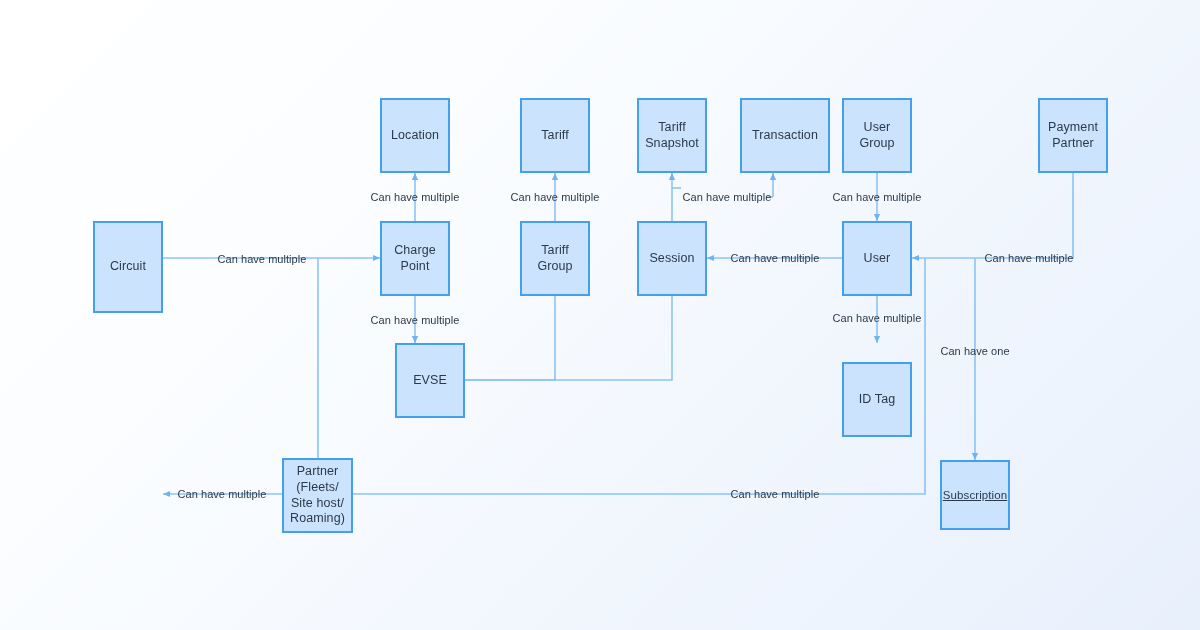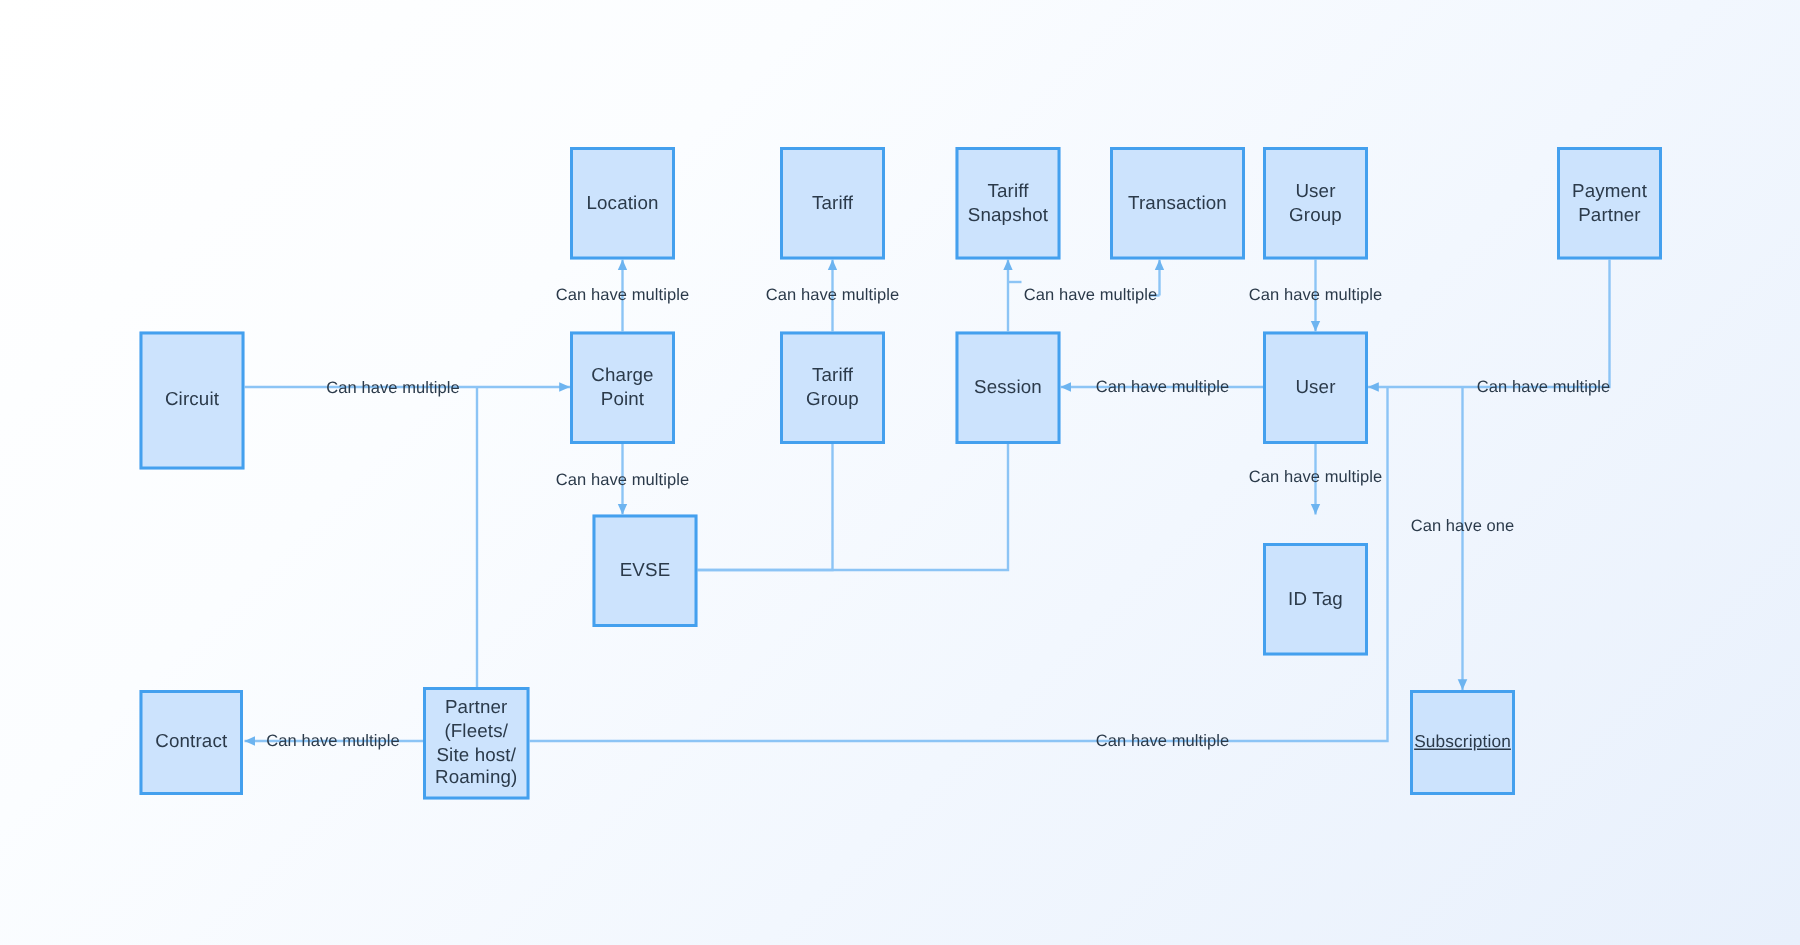--- a/index.html
+++ b/index.html
@@ -128,21 +128,20 @@
 Group</div>
 
   <div class="node" style="left:637px;top:221px;width:70px;height:75px;">Session</div>
 
   <div class="node" style="left:842px;top:221px;width:70px;height:75px;">User</div>
 
   <div class="node" style="left:380px;top:343px;width:70px;height:75px;margin-left:15px;">EVSE</div>
 
   <div class="node" style="left:842px;top:362px;width:70px;height:75px;">ID Tag</div>
 
-  <div class="node" style="left:93px;top:460px;width:69px;height:70px;">Contract</div>
 
   <div class="node" style="left:282px;top:458px;width:71px;height:75px;">Partner
 (Fleets/
 Site host/
 Roaming)</div>
 
   <div class="node" style="left:940px;top:460px;width:70px;height:70px;font-size:11.5px;text-decoration:underline;">Subscription</div>
 
   <div class="edge-label" style="left:415px;top:197px;">Can have multiple</div>
 

